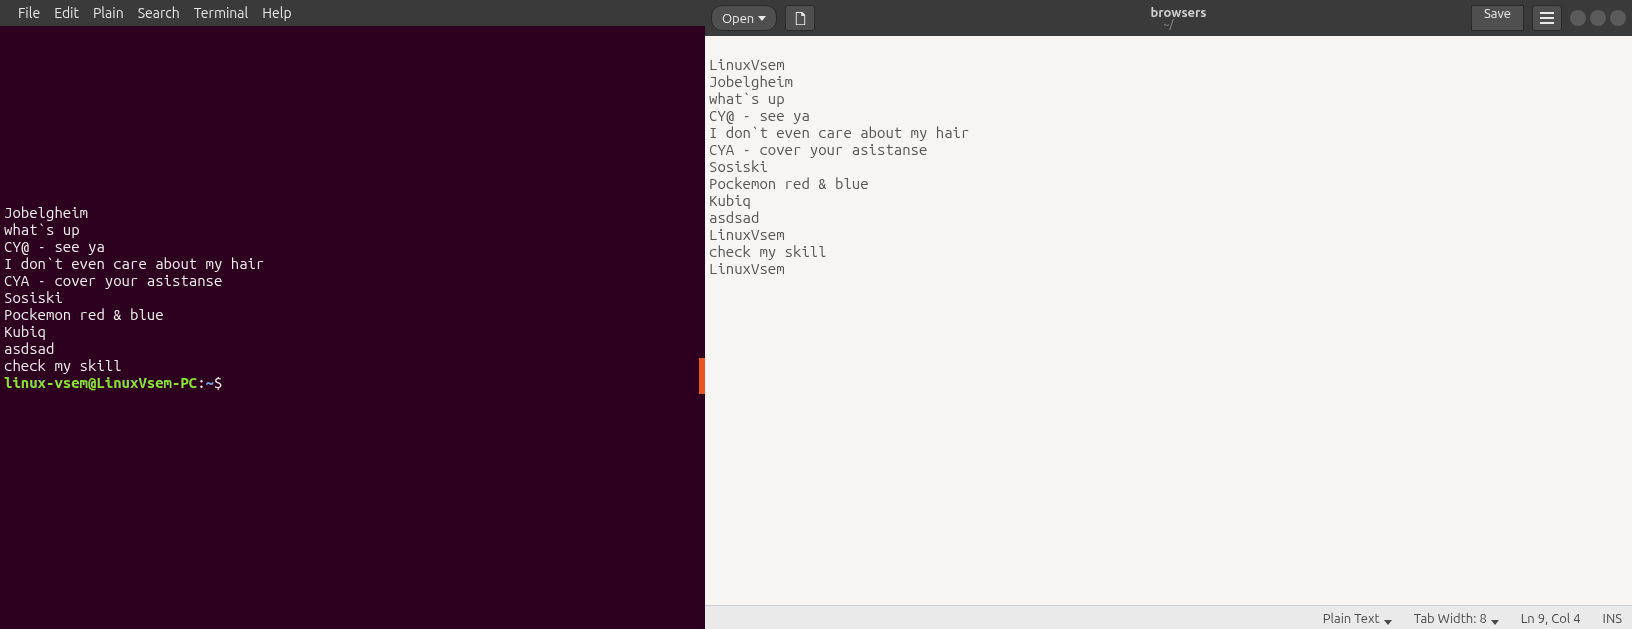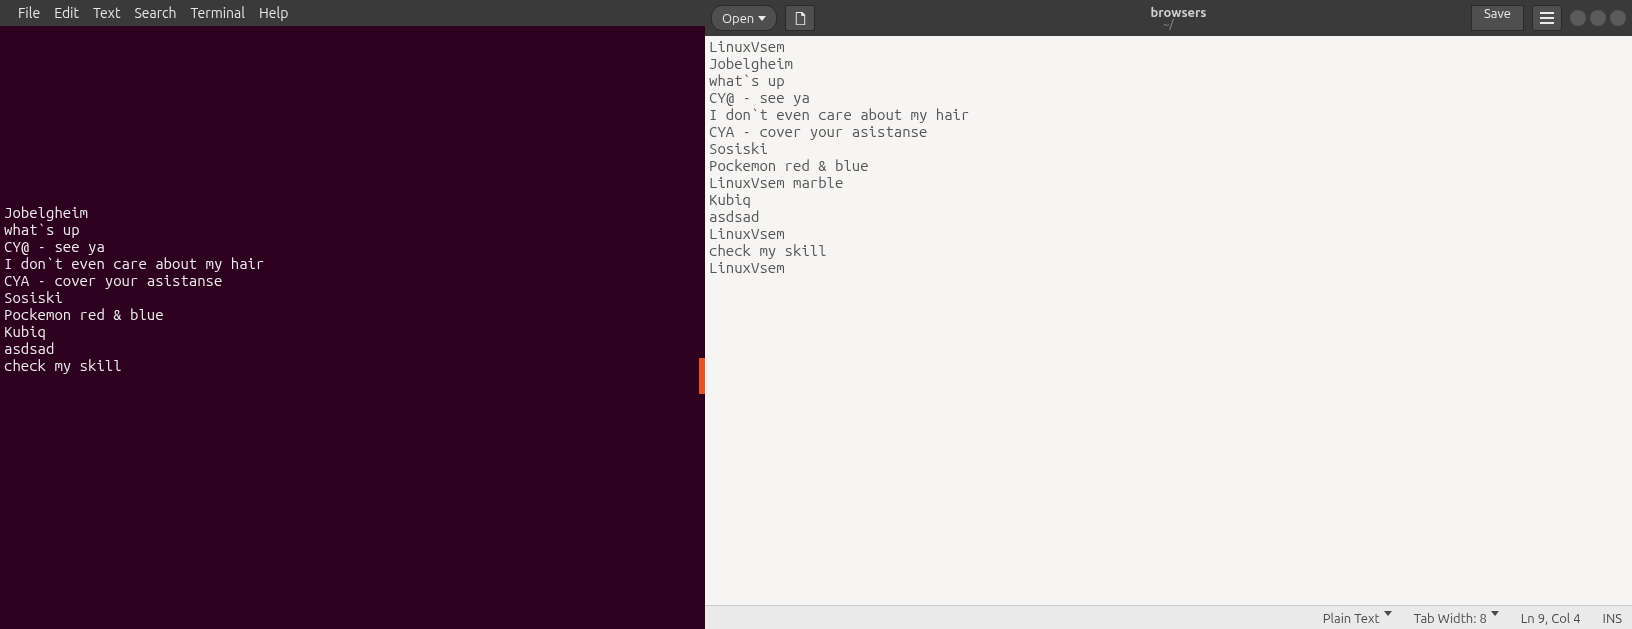--- a/index.html
+++ b/index.html
@@ -174,74 +174,75 @@
   gap: 4px;
 }
 .ewin-btn {
   width: 16px; height: 16px;
   border-radius: 50%;
   background: #5a5a5a;
 }
 .editor-body {
   flex: 1;
   background: #f6f5f4;
-  padding: 2px 4px;
+  padding: 20px 4px;
   font-family: "Ubuntu Mono", "DejaVu Sans Mono", monospace;
   font-size: 15px;
   line-height: 17px;
   color: #555555;
   overflow: hidden;
 }
 .editor-line { white-space: pre; }
 .editor-statusbar {
   height: 24px;
   background: #eaeaea;
   border-top: 1px solid #cccccc;
   display: flex;
   align-items: center;
   justify-content: flex-end;
   padding: 0 10px;
   gap: 22px;
   font-size: 13px;
   color: #4a4a4a;
 }
-.status-item { display: flex; align-items: flex-start; gap: 4px; cursor: pointer; }
+.status-item { display: flex; align-items: flex-end; gap: 4px; cursor: pointer; }
 .triangle-down {
   width: 0; height: 0;
   border-left: 4px solid transparent;
   border-right: 4px solid transparent;
   border-top: 5px solid currentColor;
   display: inline-block;
 }
 svg { display: block; }
 </style>
 </head>
 <body>
 
 <div class="terminal-window">
   <div class="term-menubar">
     <span class="term-menu-item">File</span>
     <span class="term-menu-item">Edit</span>
-    <span class="term-menu-item">Text</span>
+    <span class="term-menu-item">Plain</span>
     <span class="term-menu-item">Search</span>
     <span class="term-menu-item">Terminal</span>
     <span class="term-menu-item">Help</span>
   </div>
   <div class="term-body">
     <div class="term-content">
       <div class="term-line">Jobelgheim</div>
       <div class="term-line">what`s up</div>
       <div class="term-line">CY@ - see ya</div>
       <div class="term-line">I don`t even care about my hair</div>
       <div class="term-line">CYA - cover your asistanse</div>
       <div class="term-line">Sosiski</div>
       <div class="term-line">Pockemon red &amp; blue</div>
       <div class="term-line">Kubiq</div>
       <div class="term-line">asdsad</div>
       <div class="term-line">check my skill</div>
+      <div class="term-line"><span class="prompt-user">linux-vsem@LinuxVsem-PC</span><span class="prompt-symbol">:</span><span class="prompt-path">~</span><span class="prompt-symbol">$</span><span> </span></div>
     </div>
     <div class="term-scroll-ind"></div>
   </div>
 </div>
 
 <div class="editor-window">
   <div class="editor-headerbar">
     <div class="open-btn">
       <span>Open</span>
       <span class="triangle-down"></span>
@@ -270,21 +271,20 @@
   </div>
   <div class="editor-body">
     <div class="editor-line">LinuxVsem</div>
     <div class="editor-line">Jobelgheim</div>
     <div class="editor-line">what`s up</div>
     <div class="editor-line">CY@ - see ya</div>
     <div class="editor-line">I don`t even care about my hair</div>
     <div class="editor-line">CYA - cover your asistanse</div>
     <div class="editor-line">Sosiski</div>
     <div class="editor-line">Pockemon red &amp; blue</div>
-    <div class="editor-line">LinuxVsem marble</div>
     <div class="editor-line">Kubiq</div>
     <div class="editor-line">asdsad</div>
     <div class="editor-line">LinuxVsem</div>
     <div class="editor-line">check my skill</div>
     <div class="editor-line">LinuxVsem</div>
   </div>
   <div class="editor-statusbar">
     <div class="status-item">
       <span>Plain Text</span>
       <span class="triangle-down"></span>

